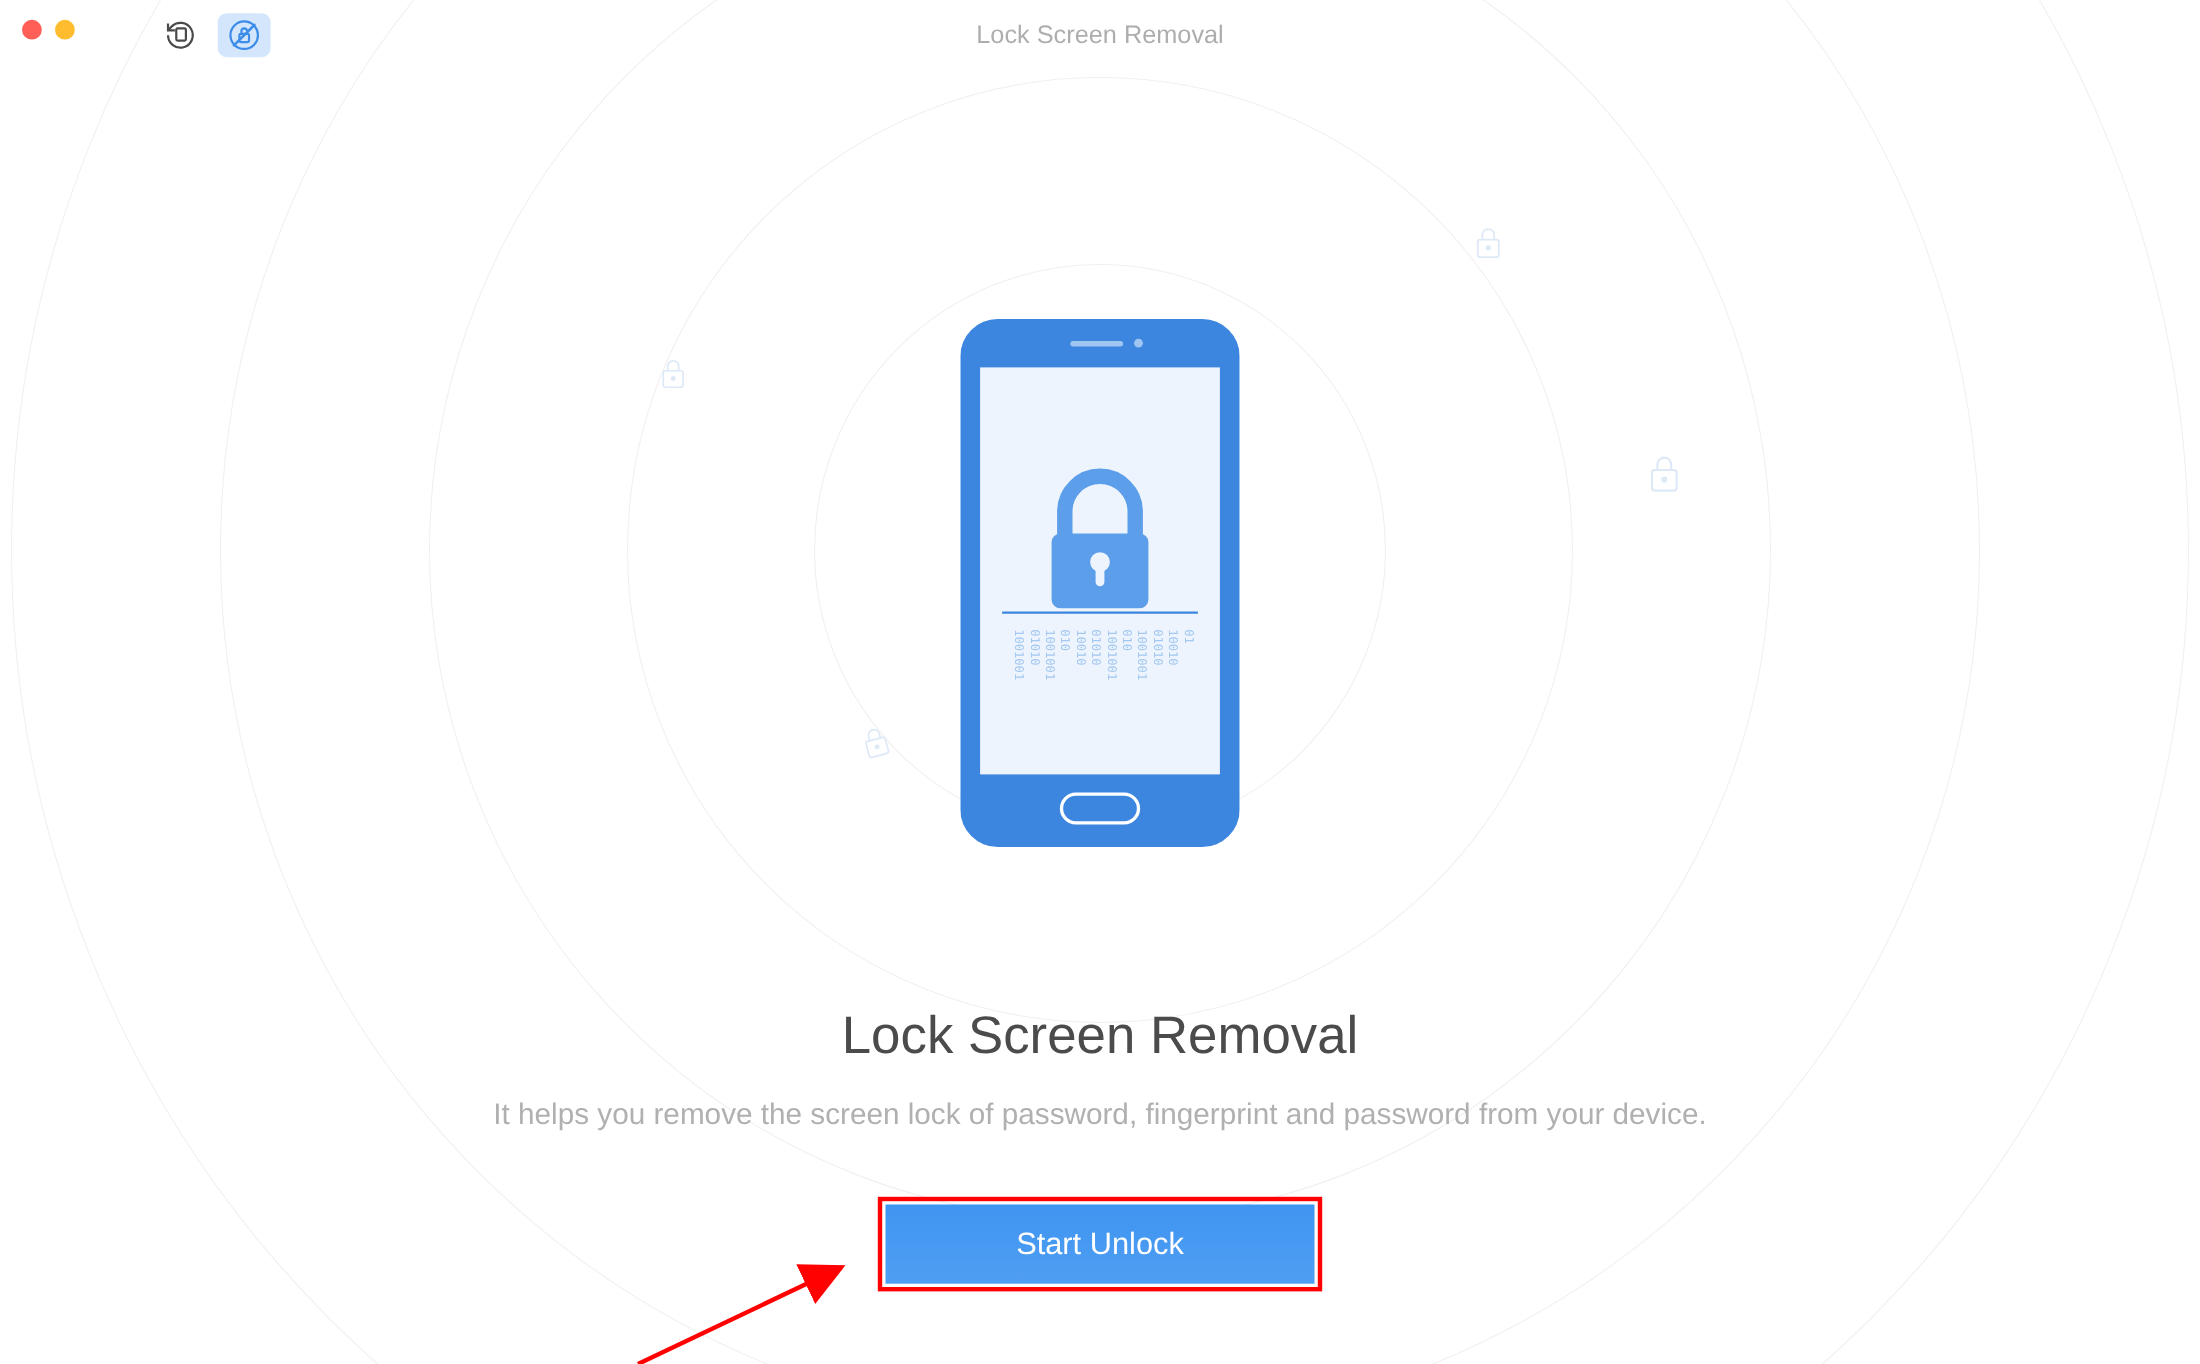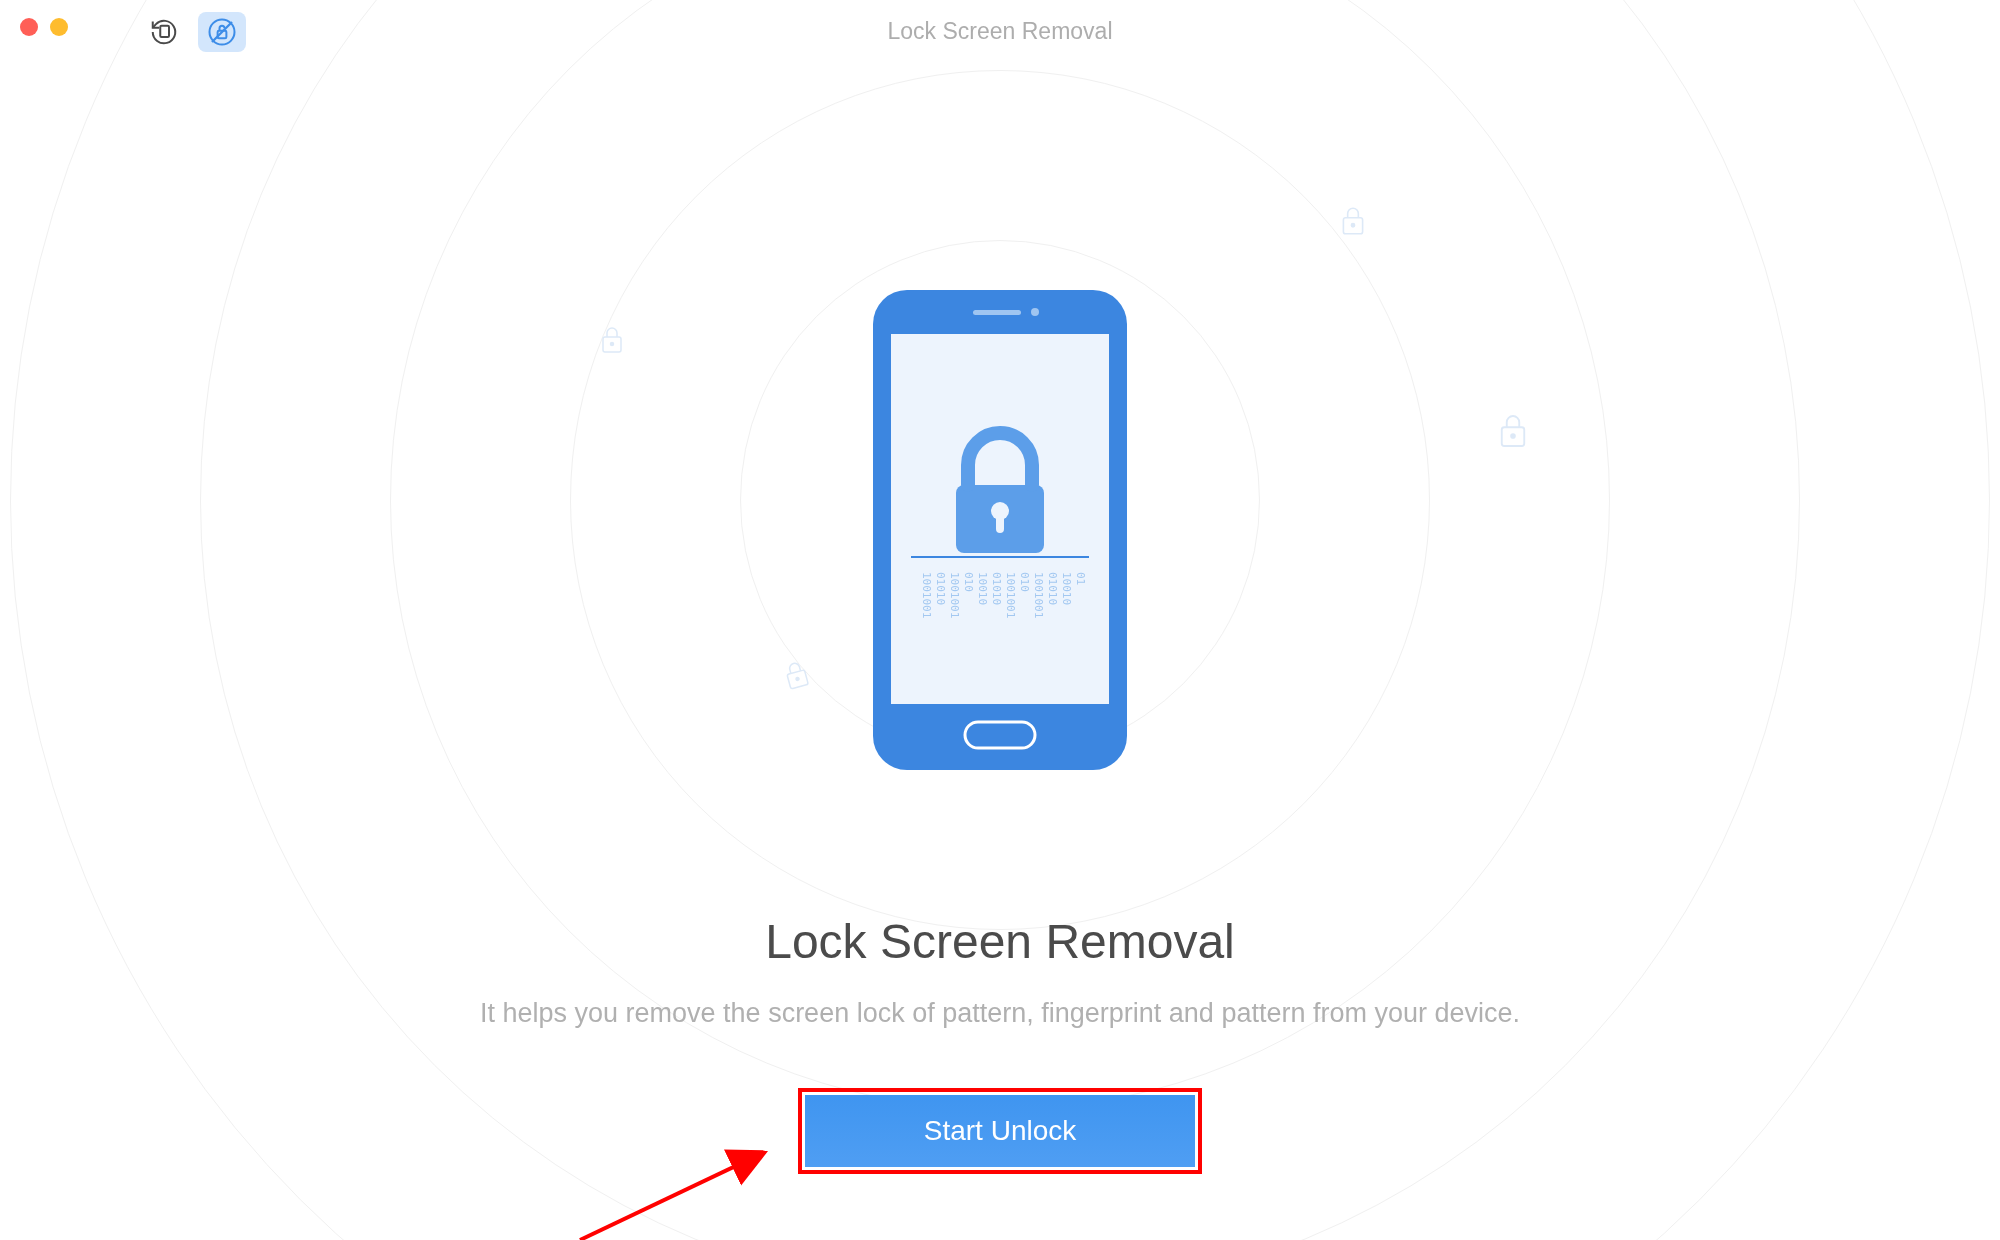--- a/index.html
+++ b/index.html
@@ -253,21 +253,21 @@
         <text x="176" y="282" transform="rotate(90 176 282)">01010</text>
         <text x="190" y="282" transform="rotate(90 190 282)">10010</text>
         <text x="204" y="282" transform="rotate(90 204 282)">01</text>
       </g>
 
       <rect x="92" y="432" width="70" height="26" rx="13" fill="none" stroke="#ffffff" stroke-width="3"></rect>
     </svg>
   </div>
 
   <h1 class="main-heading">Lock Screen Removal</h1>
-  <p class="description">It helps you remove the screen lock of pattern, fingerprint and pattern from your device.</p>
+  <p class="description">It helps you remove the screen lock of password, fingerprint and password from your device.</p>
 
   <div class="action-button-wrapper">
     <button class="action-button">Start Unlock</button>
   </div>
 
   <div class="annotation-arrow">
     <svg width="210" height="110" viewBox="0 0 210 110">
       <defs>
         <marker id="ah" markerWidth="12" markerHeight="12" refX="9" refY="5" orient="auto">
           <path d="M0,0 L10,5 L0,10 z" fill="#ff0100"></path>

